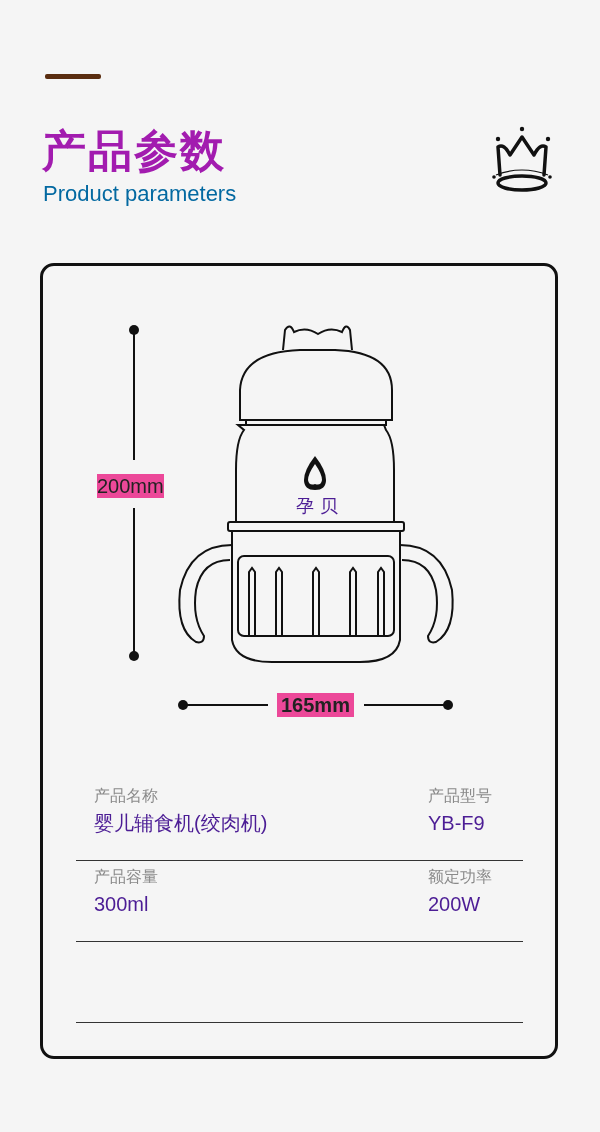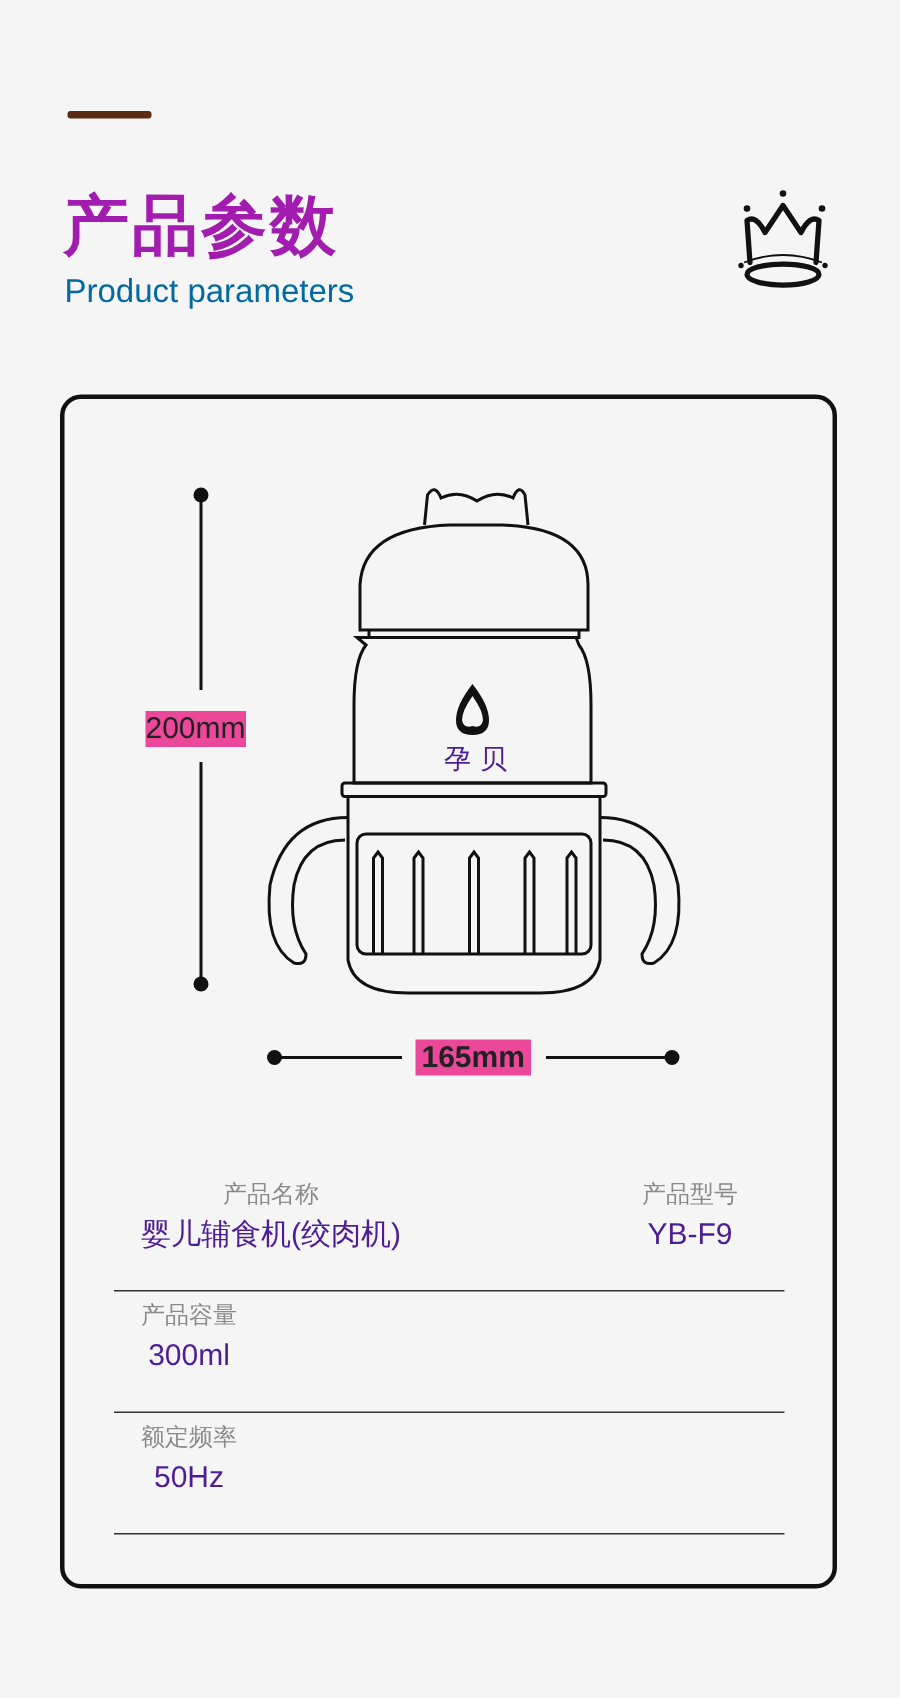--- a/index.html
+++ b/index.html
@@ -36,21 +36,20 @@
   .dim-label {
     position: absolute; font-size: 20px; color: #222; background: #ec4899;
     line-height: 24px;
   }
   .dim-h { left: 97px; top: 474px; }
   .dim-w { left: 277px; top: 693px; padding: 0 4px; font-weight: bold; }
   .params { position: absolute; left: 76px; top: 780px; width: 447px; }
   .param-row {
     position: relative; height: 80px;
     border-bottom: 1.5px solid #333;
-    text-align: center;
   }
   .param-cell { position: absolute; top: 6px; }
   .param-cell.left { left: 18px; }
   .param-cell.right { left: 352px; }
   .param-label { font-size: 16px; color: #8a8a8a; line-height: 20px; font-family: "DejaVu Sans", sans-serif; }
   .param-value { font-size: 20px; color: #4c1d95; line-height: 26px; margin-top: 4px; font-family: Liberation Sans, sans-serif; }
 </style>
 </head>
 <body>
 
@@ -131,20 +130,20 @@
     <div class="param-cell right">
       <div class="param-label">产品型号</div>
       <div class="param-value">YB-F9</div>
     </div>
   </div>
   <div class="param-row">
     <div class="param-cell left">
       <div class="param-label">产品容量</div>
       <div class="param-value">300ml</div>
     </div>
+    <div class="param-cell right">
+      <div class="param-label">额定功率</div>
+      <div class="param-value">200W</div>
+    </div>
   </div>
   <div class="param-row">
-    <div class="param-cell left">
-      <div class="param-label">额定频率</div>
-      <div class="param-value">50Hz</div>
-    </div>
   </div>
 </div>
 
 </body></html>

